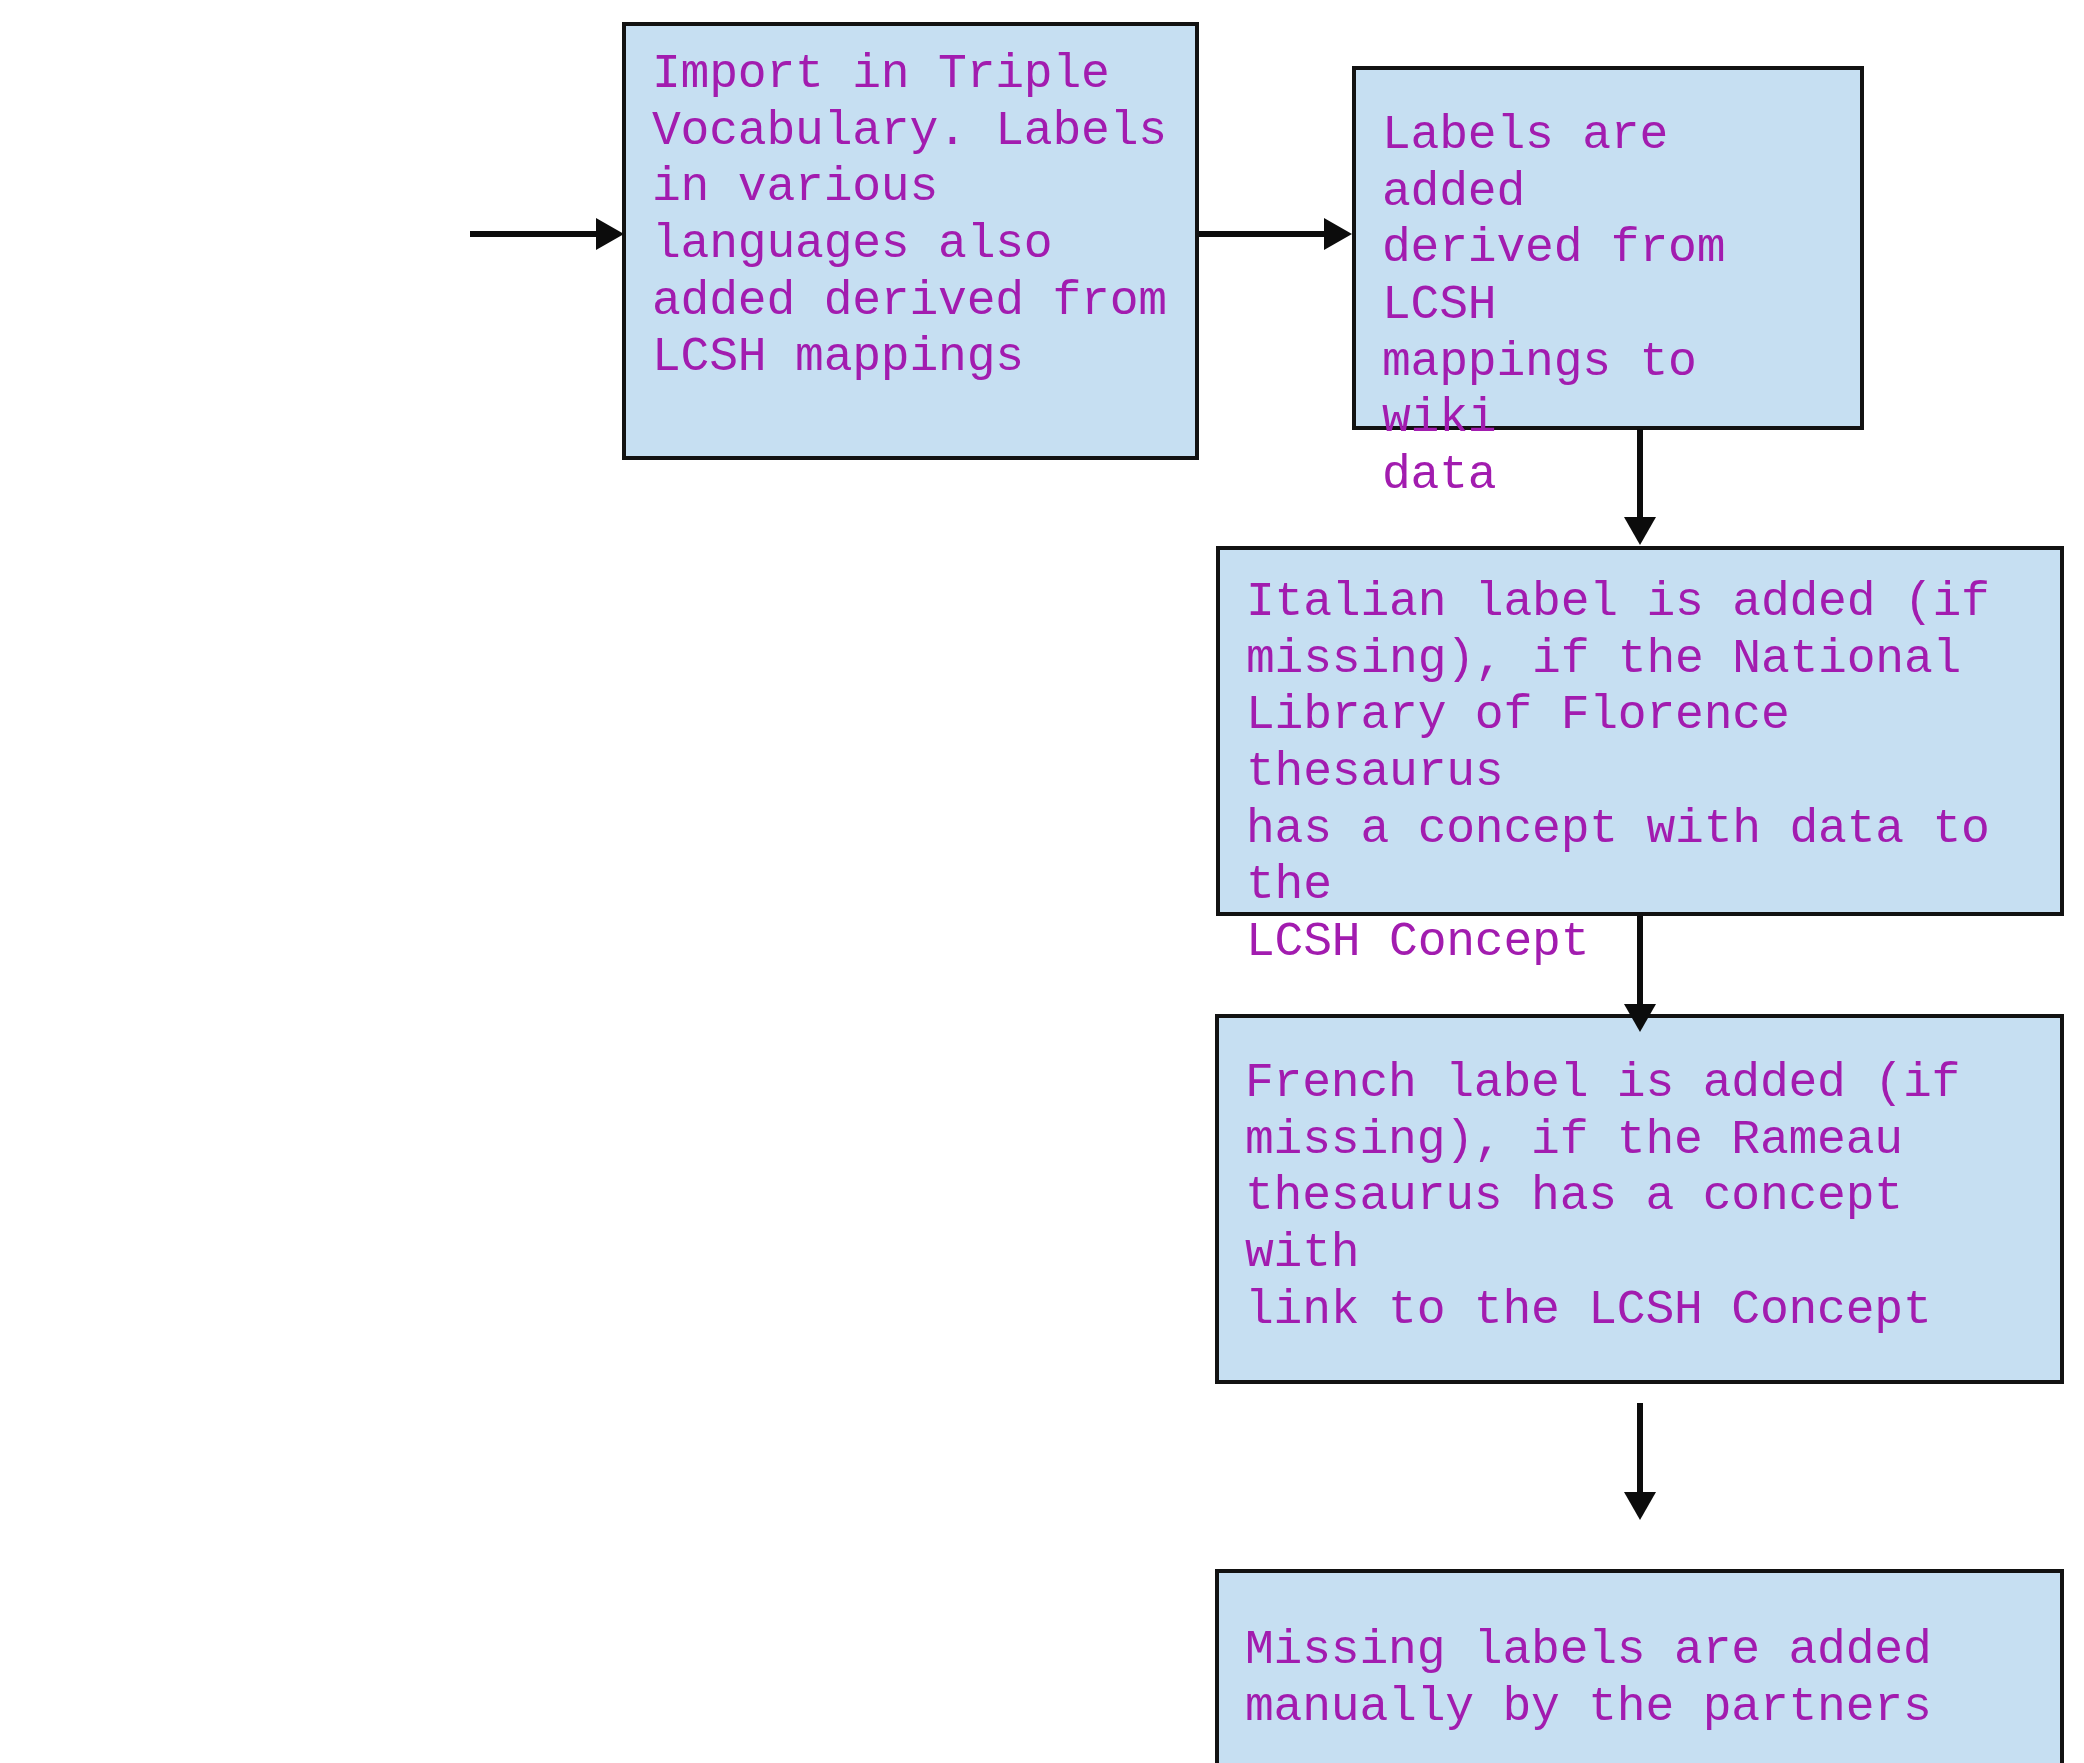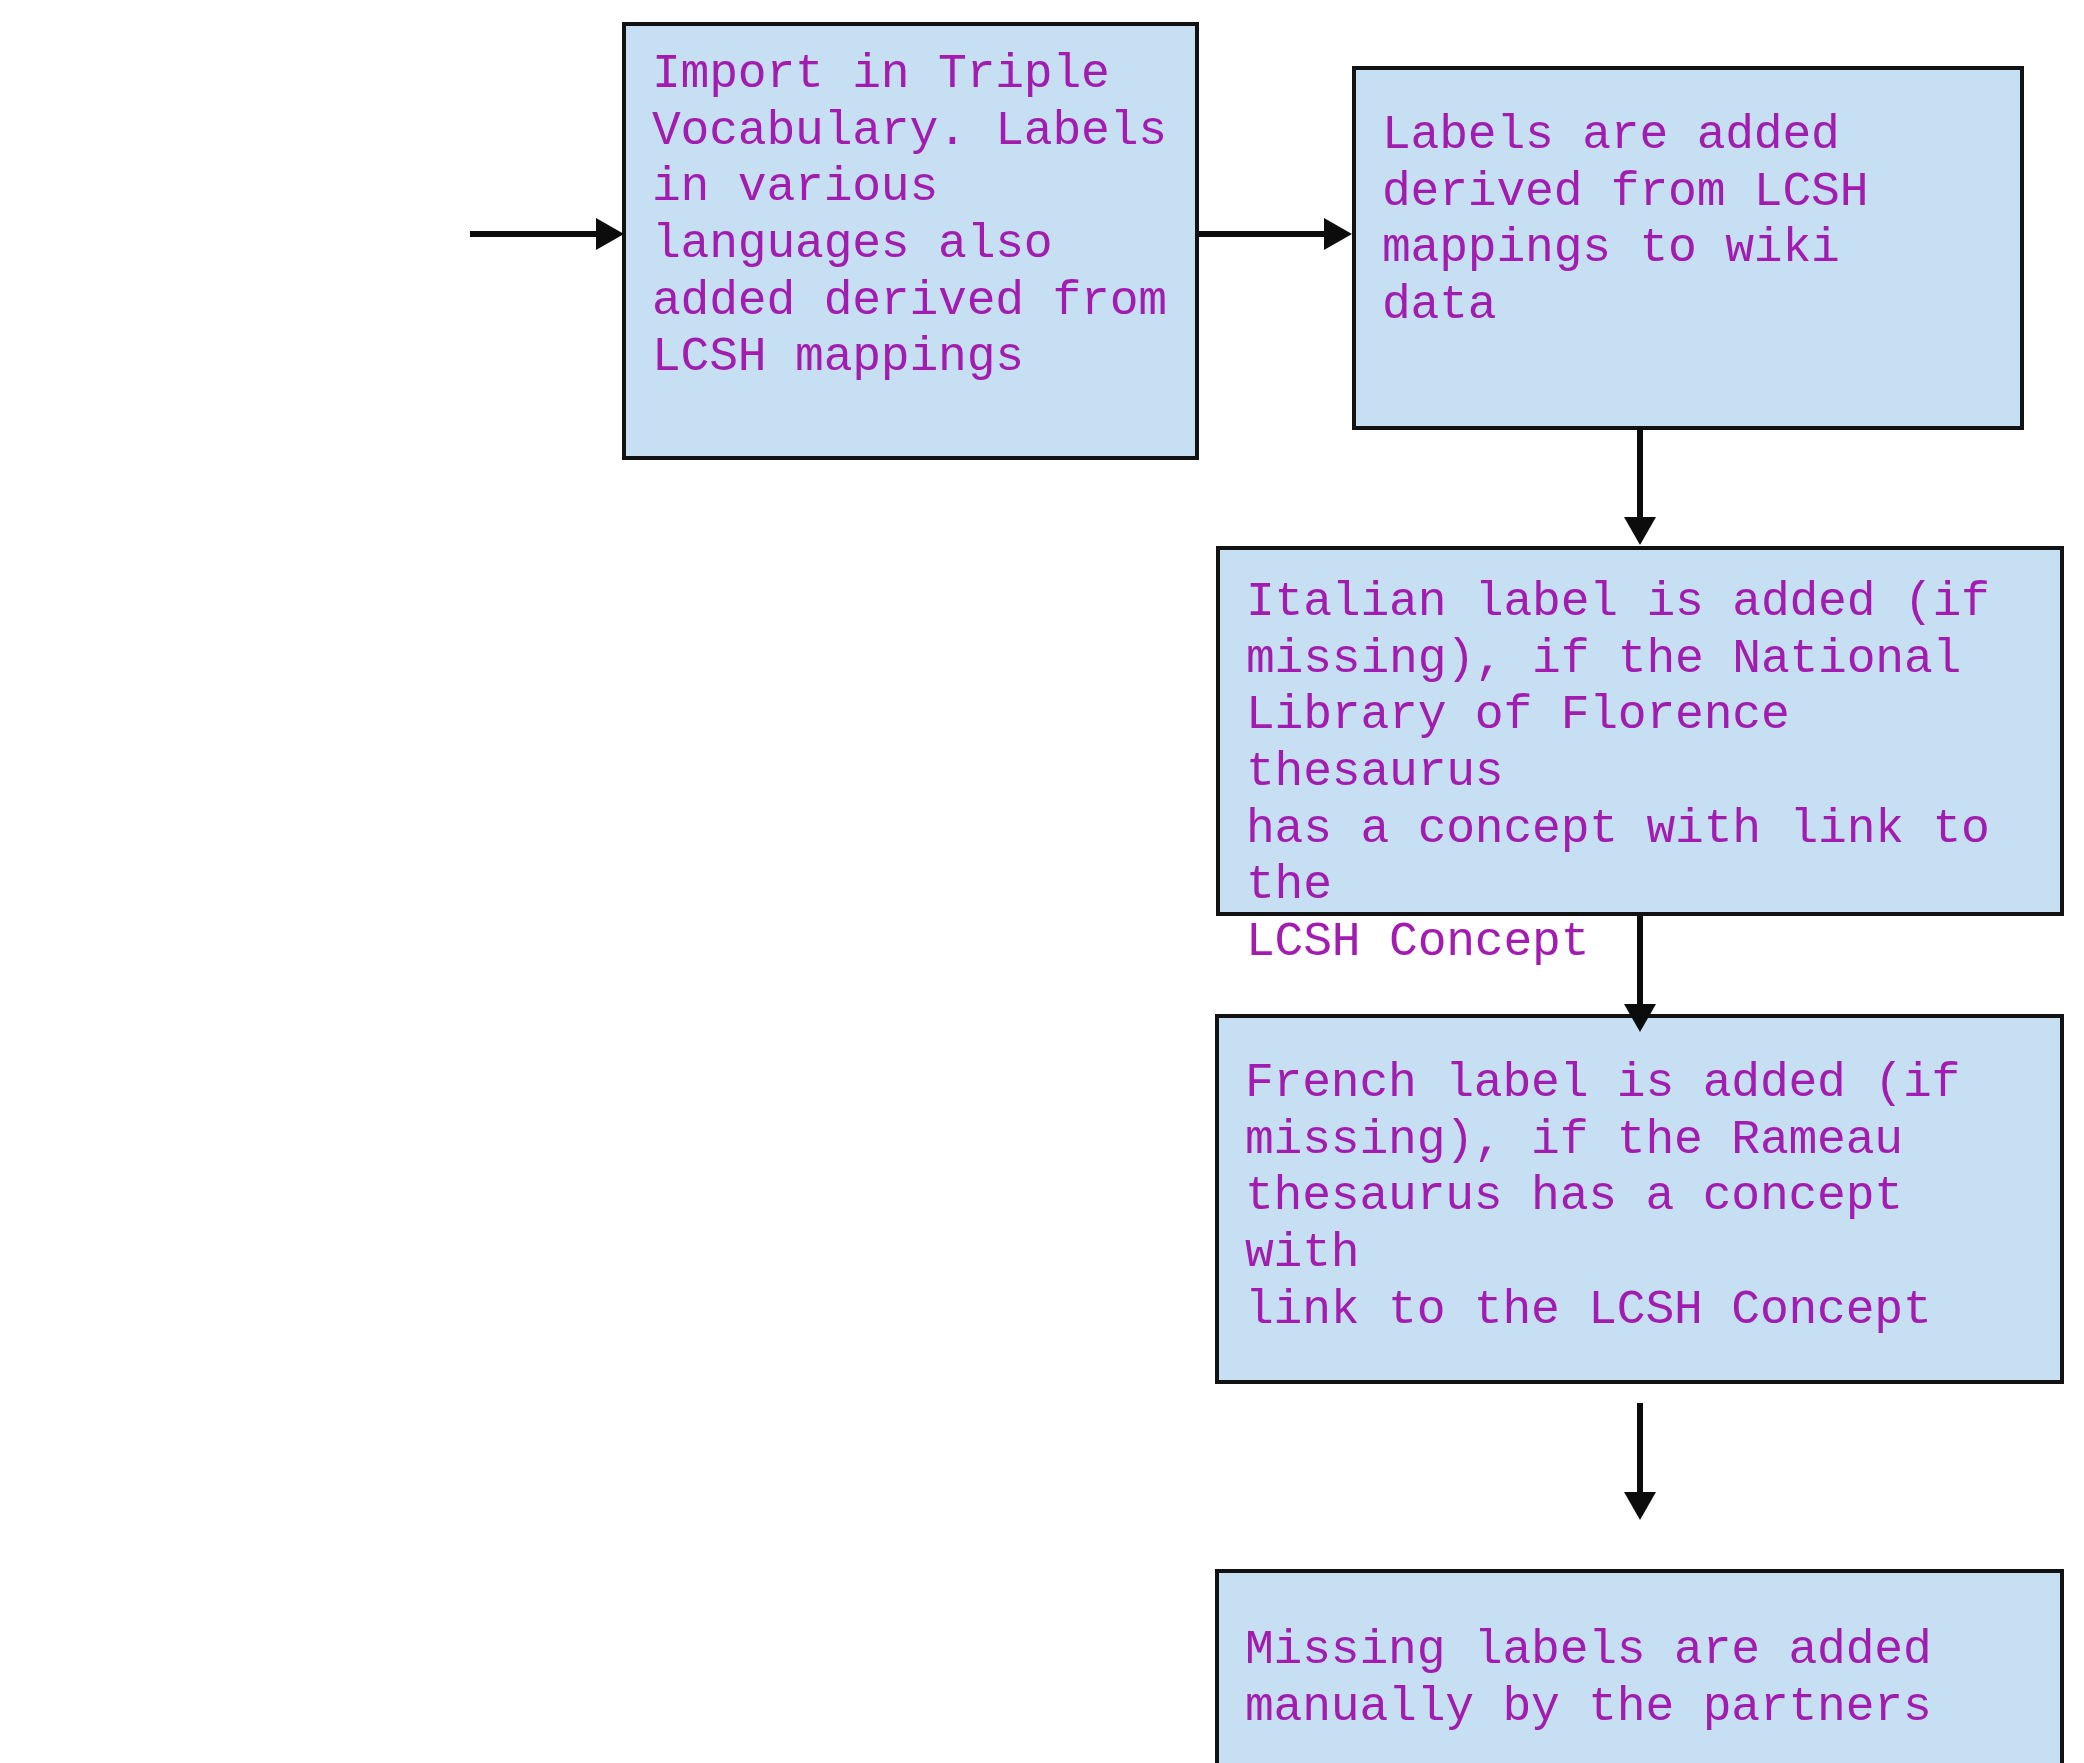--- a/index.html
+++ b/index.html
@@ -33,21 +33,21 @@
   .node .txt {
     display: block;
     width: 100%;
     padding: 0 26px;
     box-sizing: border-box;
   }
   
   #node-concept    { left: 16px;   top: 21.5px;   width: 454px;  height: 420px; }
   #node-import     { left: 622px;  top: 21.5px;   width: 577px;  height: 438px; align-items: flex-start; }
   #node-import .txt{ padding-top: 20.6px; }
-  #node-wikidata   { left: 1352px; top: 66px;   width: 672px;  height: 364px; align-items: flex-start; }
+  #node-wikidata   { left: 1352px; top: 66px;   width: 512px;  height: 364px; align-items: flex-start; }
   #node-wikidata .txt { padding-top: 37px; }
   #node-italian    { left: 1216px; top: 546px;  width: 848px;  height: 370px; align-items: flex-start; }
   #node-italian .txt { padding-top: 24px; }
   #node-french     { left: 1215px; top: 1014px; width: 849px;  height: 370px; align-items: flex-start; }
   #node-french .txt { padding-top: 37px; }
   #node-manual     { left: 1215px; top: 1521px; width: 849px;  height: 220px; align-items: center; margin-top: 48px; }
 
   
   .edge {
     position: absolute;
@@ -105,21 +105,21 @@
     <span class="txt">Labels are added
 derived from LCSH
 mappings to wiki
 data</span>
   </div>
 
   <div class="node" id="node-italian">
     <span class="txt">Italian label is added (if
 missing), if the National
 Library of Florence thesaurus
-has a concept with link to the
+has a concept with data to the
 LCSH Concept</span>
   </div>
 
   <div class="node" id="node-french">
     <span class="txt">French label is added (if
 missing), if the Rameau
 thesaurus has a concept with
 link to the LCSH Concept</span>
   </div>
 

